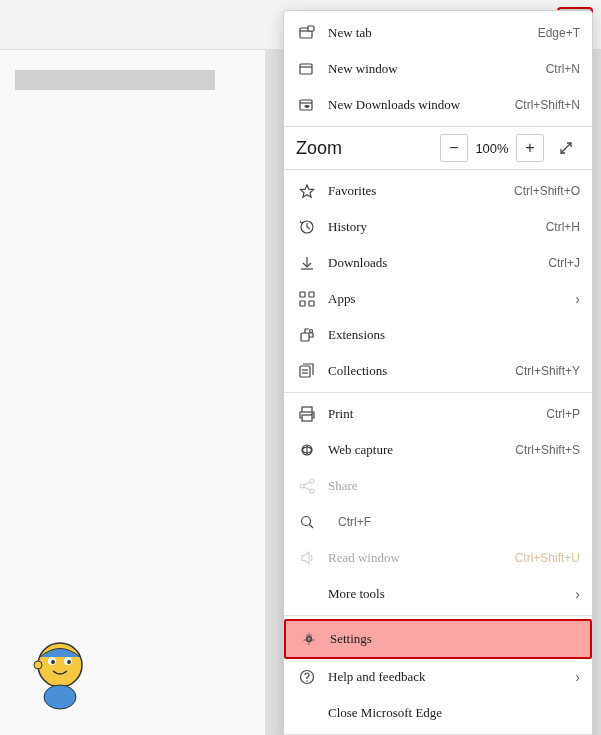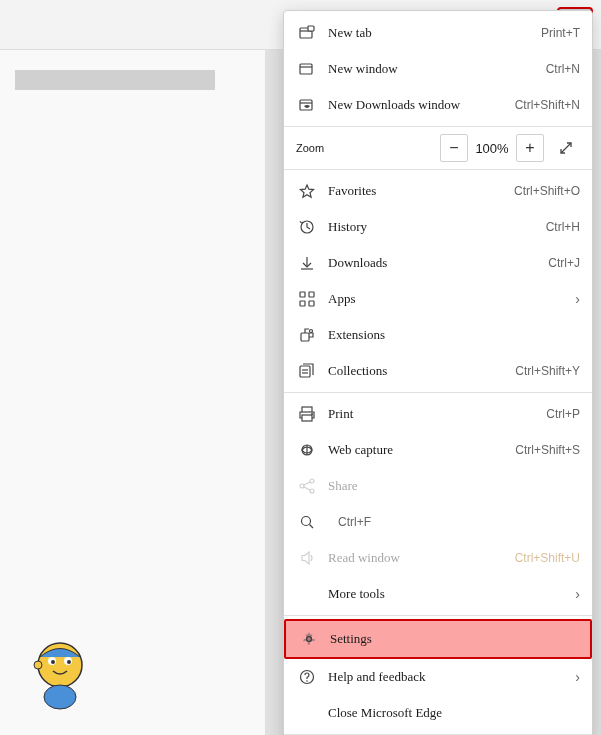--- a/index.html
+++ b/index.html
@@ -163,21 +163,21 @@
     .zoom-row {
       display: flex;
       align-items: center;
       padding: 4px 12px;
       min-height: 36px;
     }
 
     .zoom-label {
       flex: 1;
       color: #1a1a1a;
-      font-size: 11px;
+      font-size: 18px;
     }
 
     .zoom-controls {
       display: flex;
       align-items: center;
       gap: 4px;
     }
 
     .zoom-btn {
       width: 28px;
@@ -285,21 +285,21 @@
 
   <div class="menu-item">
     <span class="menu-icon">
       <svg width="16" height="16" viewBox="0 0 16 16" fill="none" stroke="#444" stroke-width="1.2">
         <rect x="1" y="3" width="12" height="10" rx="1"></rect>
         <line x1="1" y1="6" x2="13" y2="6"></line>
         <rect x="9" y="1" width="6" height="5" rx="1" fill="white" stroke="#444"></rect>
       </svg>
     </span>
     <span class="menu-label">New tab</span>
-    <span class="menu-shortcut">Print+T</span>
+    <span class="menu-shortcut">Edge+T</span>
   </div>
 
   <div class="menu-item">
     <span class="menu-icon">
       <svg width="16" height="16" viewBox="0 0 16 16" fill="none" stroke="#444" stroke-width="1.2">
         <rect x="1" y="3" width="12" height="10" rx="1"></rect>
         <line x1="1" y1="6" x2="13" y2="6"></line>
       </svg>
     </span>
     <span class="menu-label">New window</span>

